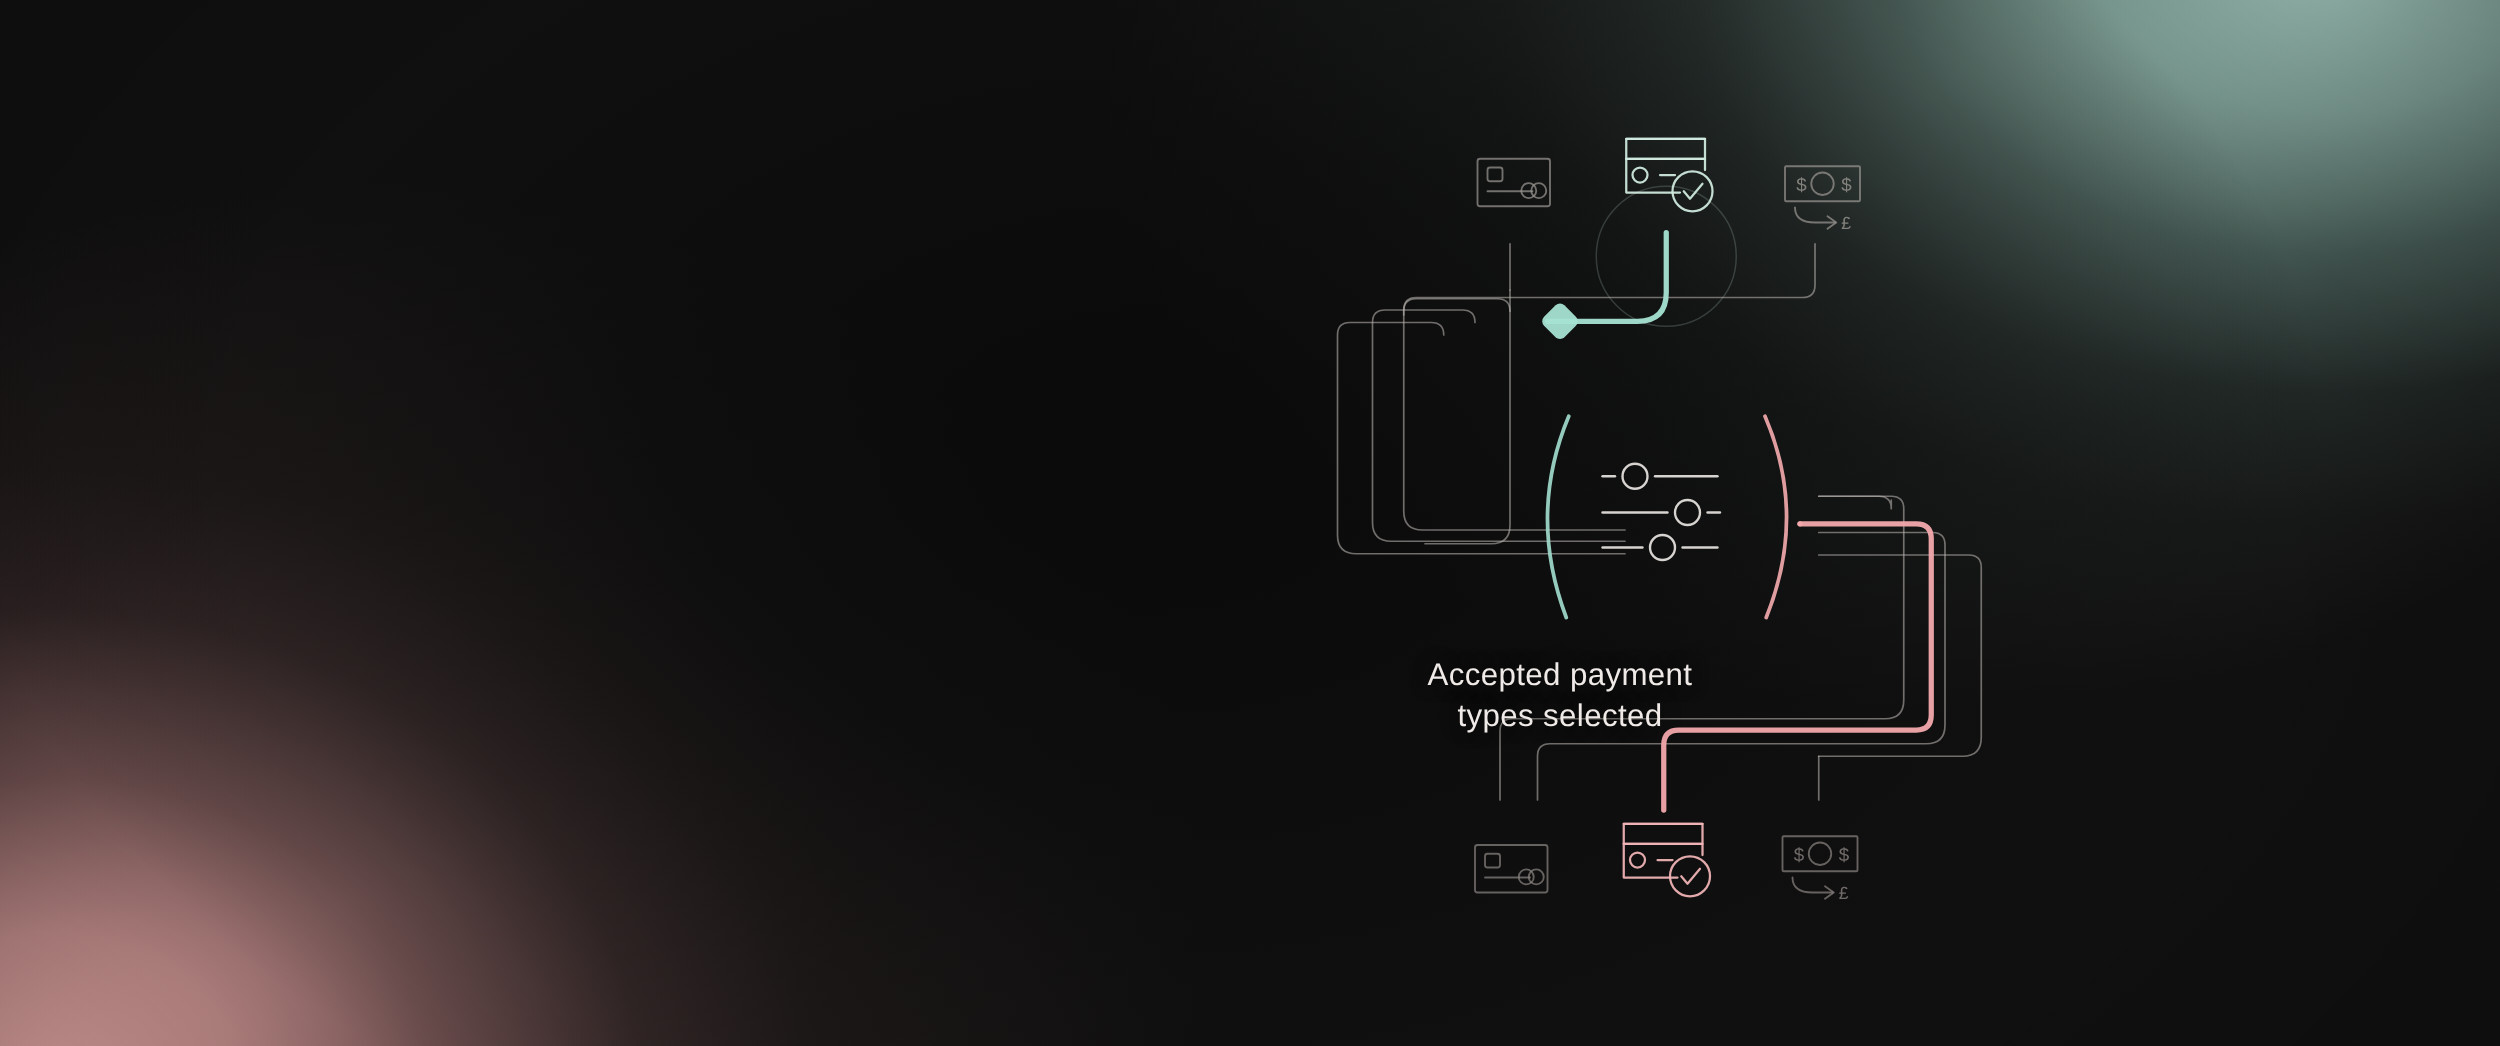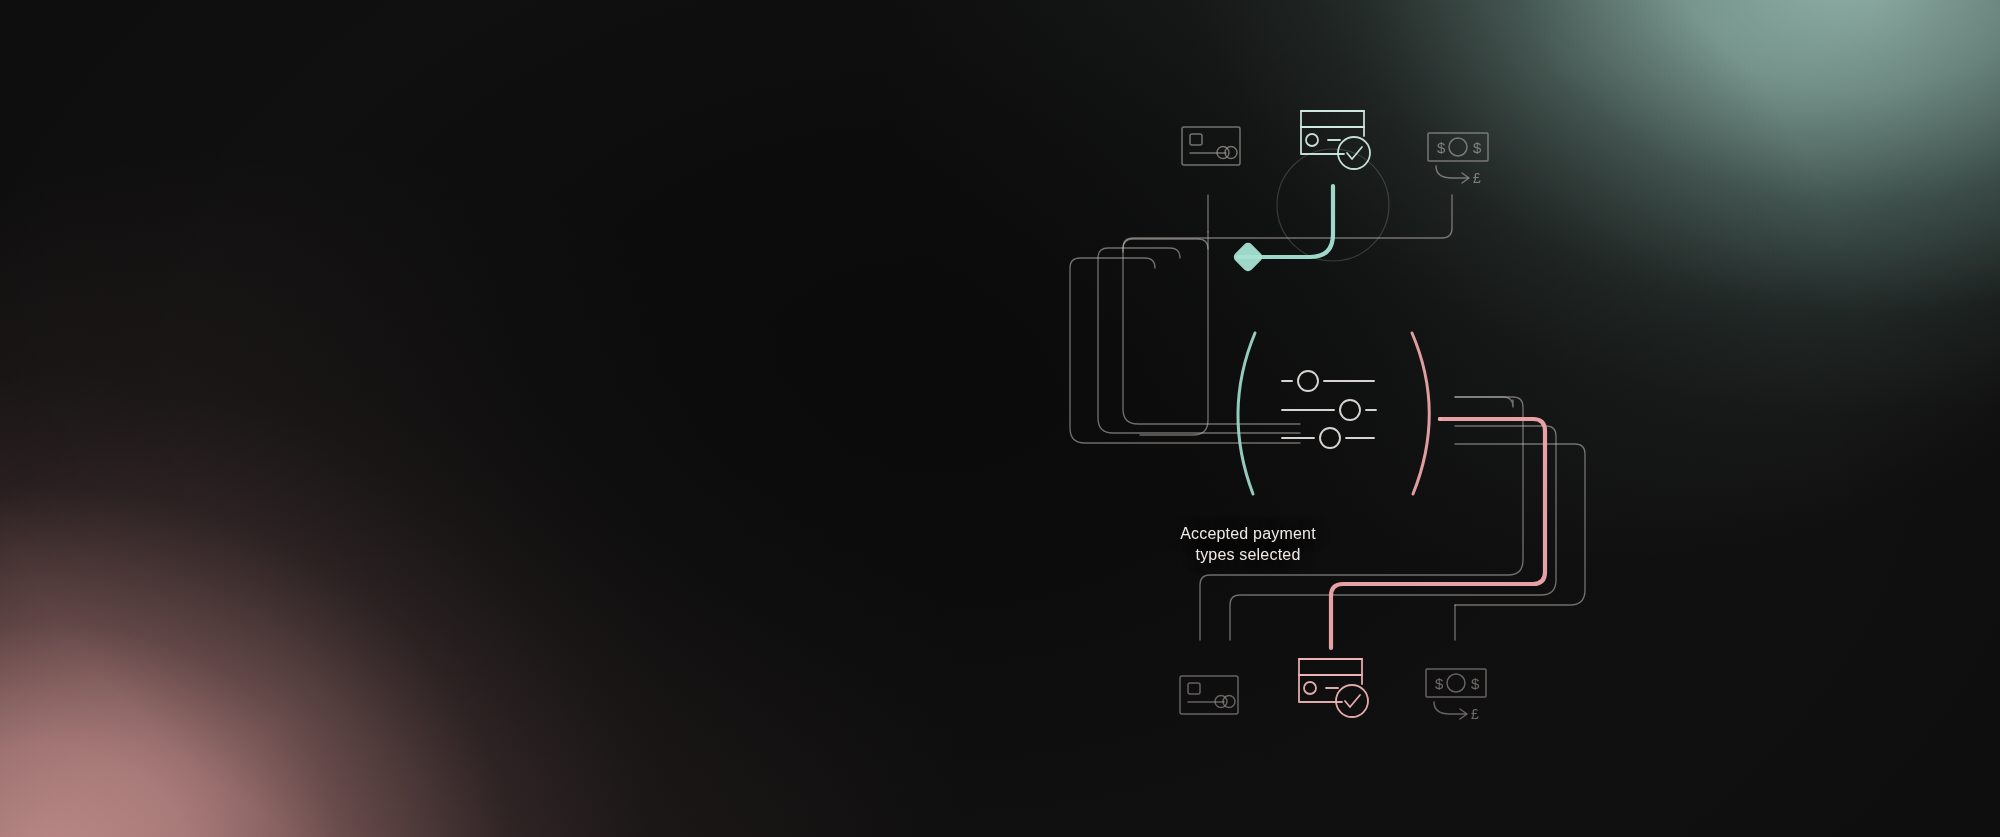--- a/index.html
+++ b/index.html
@@ -80,21 +80,21 @@
     width:2000px; height:837px;
   }
   
   #caption {
     position:absolute;
     left:1078px;
     top:524px;
     width:340px;
     text-align:center;
     color:#efeae7;
-    font-size:16px;
+    font-size:25px;
     line-height:1.30;
     letter-spacing:0.012em;
     font-family:"Liberation Sans", sans-serif;
     white-space:pre-line;
     text-shadow:0 0 14px rgba(0,0,0,0.55);
   }
 </style>
 </head>
 <body>
 

